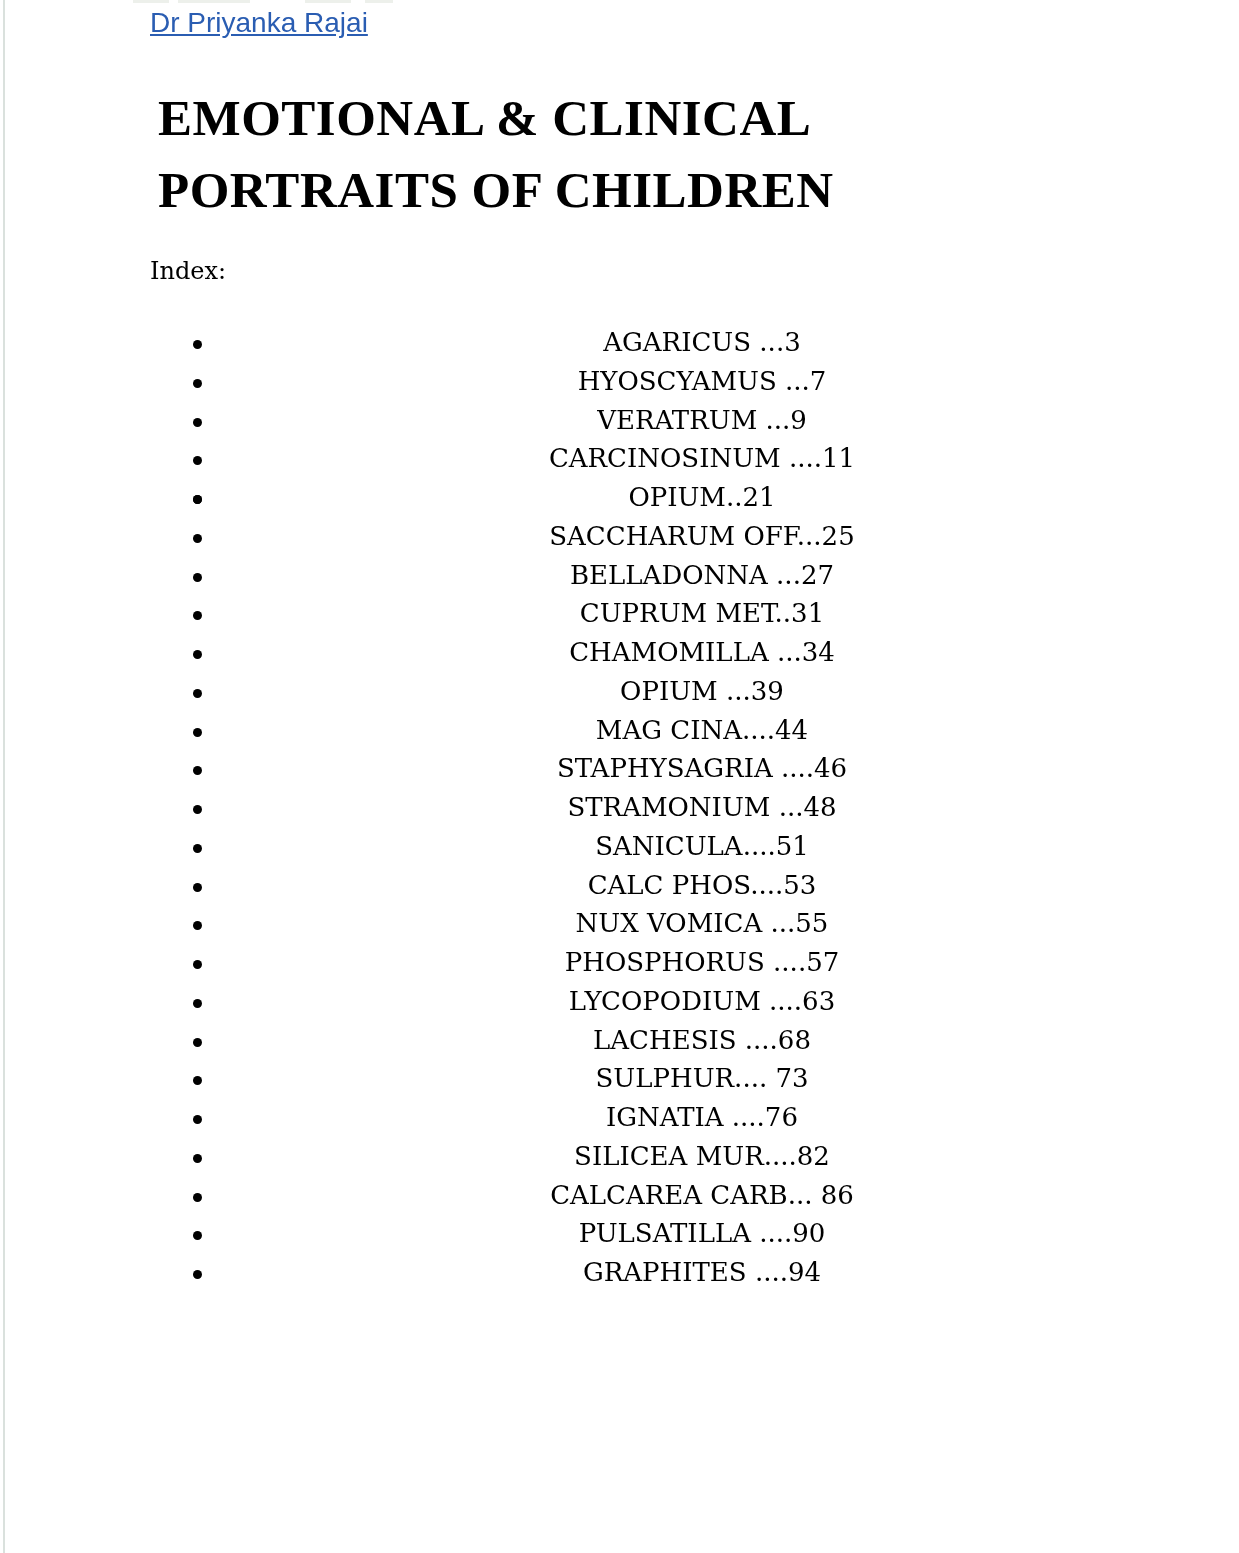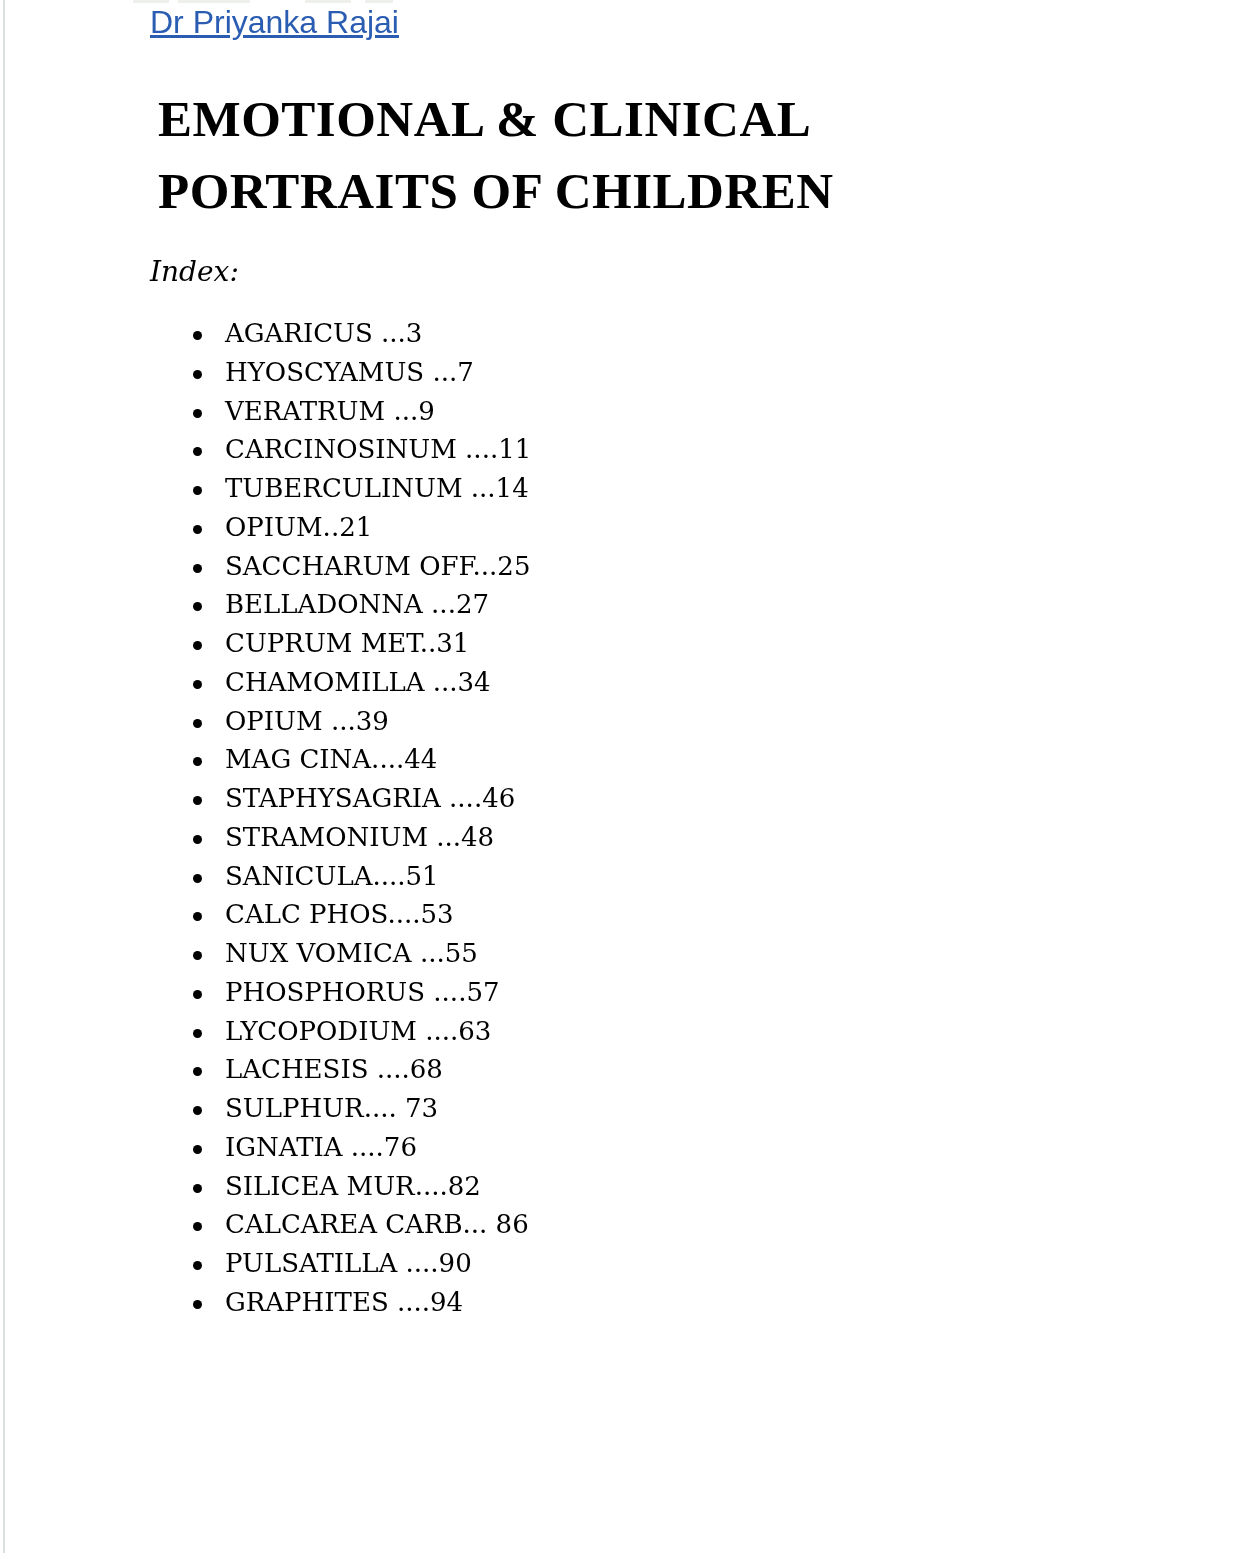--- a/index.html
+++ b/index.html
@@ -42,46 +42,46 @@
   .top-artifact i:nth-child(1) { left: 133px; width: 36px; }
   .top-artifact i:nth-child(2) { left: 178px; width: 72px; }
   .top-artifact i:nth-child(3) { left: 305px; width: 46px; }
   .top-artifact i:nth-child(4) { left: 365px; width: 28px; }
   .doc {
     padding: 9px 60px 0 150px;
   }
   .author {
     display: inline-block;
     font-family: "Liberation Sans", sans-serif;
-    font-size: 32px;
+    font-size: 28px;
     line-height: 27px;
     color: #2a5db2;
     text-decoration: underline;
     cursor: pointer;
     text-align: center;
   }
   h1.title {
     margin: 46px 0 0 8px;
     font-family: "Liberation Serif", serif;
     font-weight: bold;
     font-size: 51px;
     line-height: 72px;
     letter-spacing: 0.5px;
     color: #000000;
   }
   .index-label {
     margin: 28px 0 0 0;
-    font-size: 28px;
+    font-size: 24px;
     line-height: 34px;
-    font-style: italic;
   }
   ul.index-list {
-    margin: 25px 0 0 0;
+    margin: 35px 0 0 0;
     padding: 0;
     list-style: none;
+    text-align: center;
   }
   ul.index-list li {
     position: relative;
     padding-left: 75px;
     font-size: 26px;
     line-height: 38.75px;
     white-space: nowrap;
   }
   ul.index-list li .bullet {
     position: absolute;
@@ -109,21 +109,21 @@
     <h1 class="title">
       <span>EMOTIONAL &amp; CLINICAL</span><br>
       <span>PORTRAITS OF CHILDREN</span>
     </h1>
     <p class="index-label">Index:</p>
     <ul class="index-list">
         <li><span class="bullet"></span><span>AGARICUS ...3</span></li>
         <li><span class="bullet"></span><span>HYOSCYAMUS ...7</span></li>
         <li><span class="bullet"></span><span>VERATRUM ...9</span></li>
         <li><span class="bullet"></span><span>CARCINOSINUM ....11</span></li>
-        <li><span class="bullet"></span><span>TUBERCULINUM ...14</span></li>
+        <li><span class="bullet"></span></li>
         <li><span class="bullet"></span><span>OPIUM..21</span></li>
         <li><span class="bullet"></span><span>SACCHARUM OFF...25</span></li>
         <li><span class="bullet"></span><span>BELLADONNA ...27</span></li>
         <li><span class="bullet"></span><span>CUPRUM MET..31</span></li>
         <li><span class="bullet"></span><span>CHAMOMILLA ...34</span></li>
         <li><span class="bullet"></span><span>OPIUM ...39</span></li>
         <li><span class="bullet"></span><span>MAG CINA....44</span></li>
         <li><span class="bullet"></span><span>STAPHYSAGRIA ....46</span></li>
         <li><span class="bullet"></span><span>STRAMONIUM ...48</span></li>
         <li><span class="bullet"></span><span>SANICULA....51</span></li>

